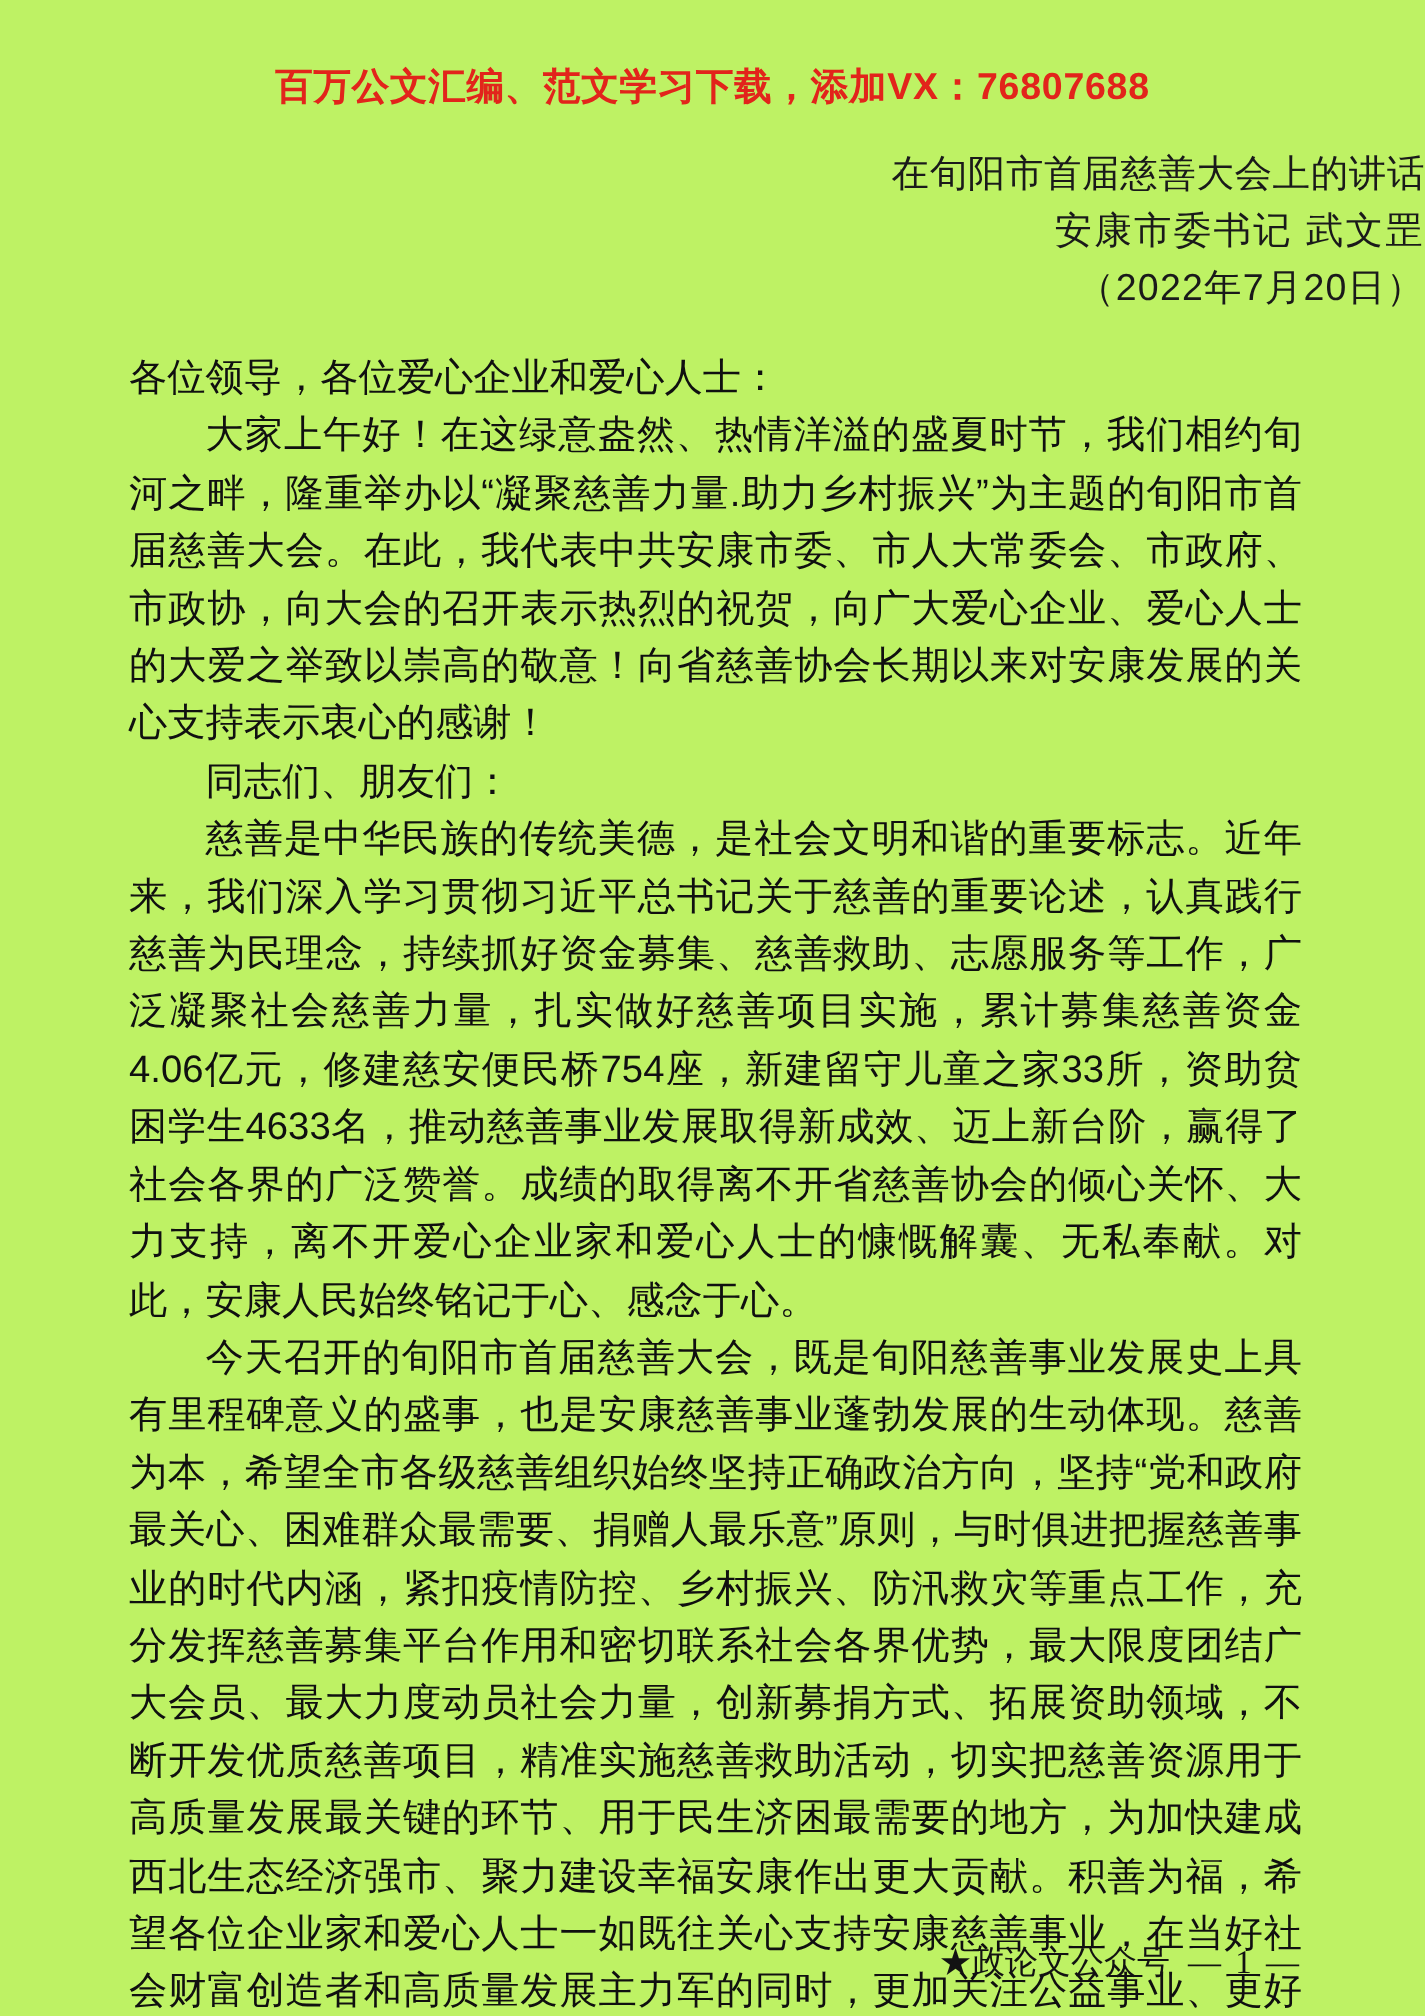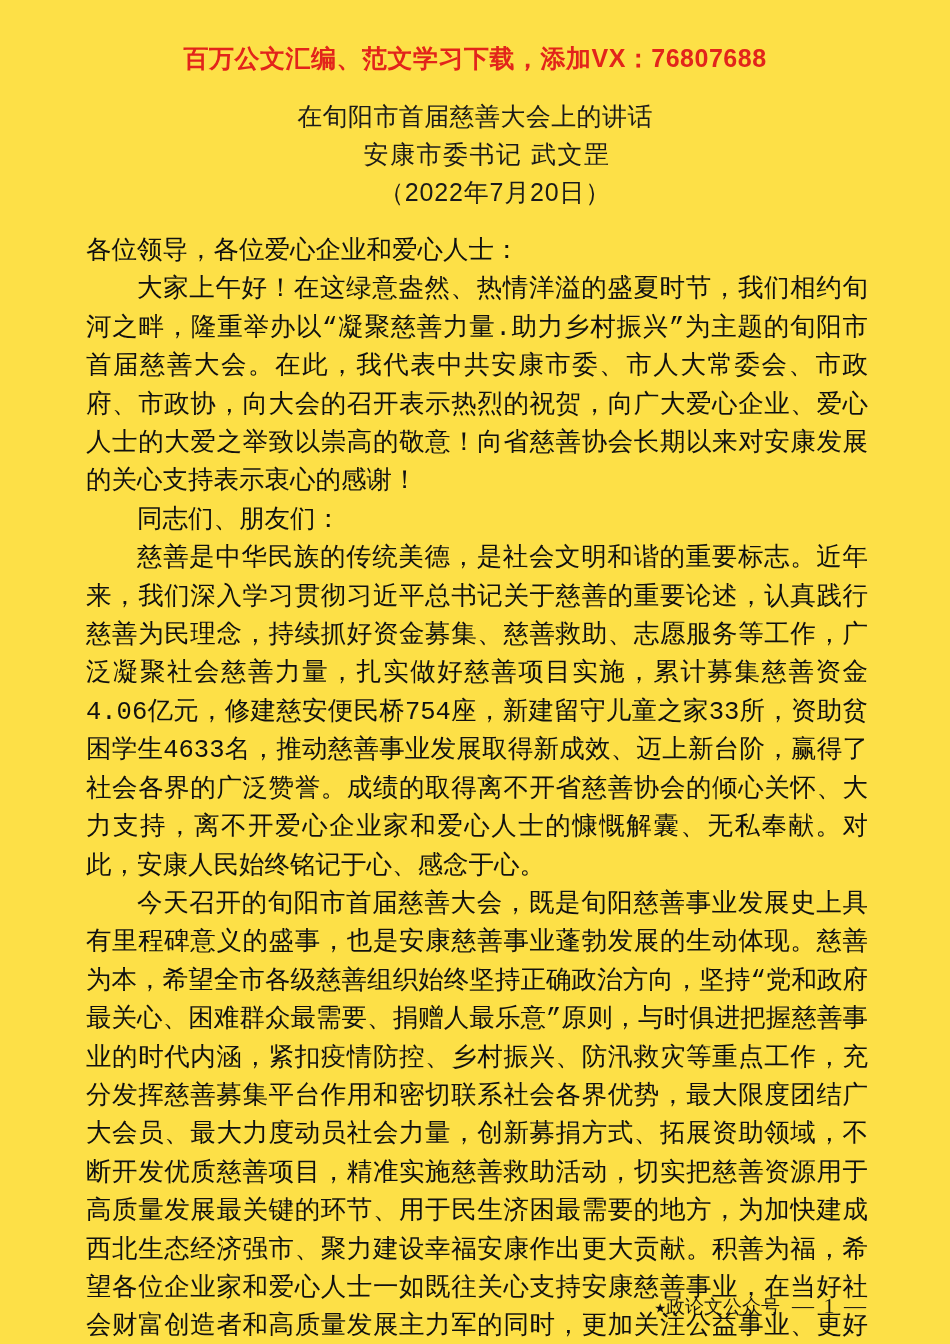--- a/index.html
+++ b/index.html
@@ -8,21 +8,21 @@
     background: #ffffff;
   }
   body {
     font-family: "Liberation Sans", "DejaVu Sans", sans-serif;
     color: #000000;
   }
   .page {
     position: relative;
     width: 950px;
     height: 1344px;
-    background: #fde047;
+    background: #bef264;
     overflow: hidden;
     box-sizing: border-box;
   }
 
   
   .promo-header {
     position: absolute;
     top: 42px;
     left: 0;
     width: 950px;
@@ -34,21 +34,21 @@
     letter-spacing: 0.5px;
     white-space: nowrap;
   }
 
   
   .title-block {
     position: absolute;
     top: 97px;
     left: 0;
     width: 950px;
-    text-align: center;
+    text-align: right;
   }
   .doc-title,
   .doc-author,
   .doc-date {
     font-size: 25px;
     line-height: 38px;
     font-weight: 400;
     color: #1a1a1a;
     letter-spacing: 0.4px;
     white-space: nowrap;
@@ -73,21 +73,20 @@
     color: #101010;
     text-align: justify;
     text-justify: inter-ideograph;
     letter-spacing: 0px;
   }
   .body-text p {
     margin: 0;
     padding: 0;
     text-align: justify;
     text-justify: inter-ideograph;
-    font-family: Liberation Mono, monospace;
   }
   .body-text p.indent {
     text-indent: 2em;
   }
   .body-text p.flush {
     text-indent: 0;
   }
 
   
   .footer {
@@ -99,22 +98,22 @@
   }
   .footer-inner {
     position: absolute;
     right: 82px;
     bottom: 0;
     display: flex;
     align-items: baseline;
     white-space: nowrap;
   }
   .footer-brand {
-    font-family: Liberation Mono, monospace;
-    font-size: 19px;
+    font-family: Liberation Serif, serif;
+    font-size: 22px;
     line-height: 28px;
     color: #121212;
     letter-spacing: 0px;
   }
   .footer-page {
     font-family: "Liberation Serif", "DejaVu Serif", serif;
     font-size: 22px;
     line-height: 28px;
     color: #121212;
     margin-left: 12px;

